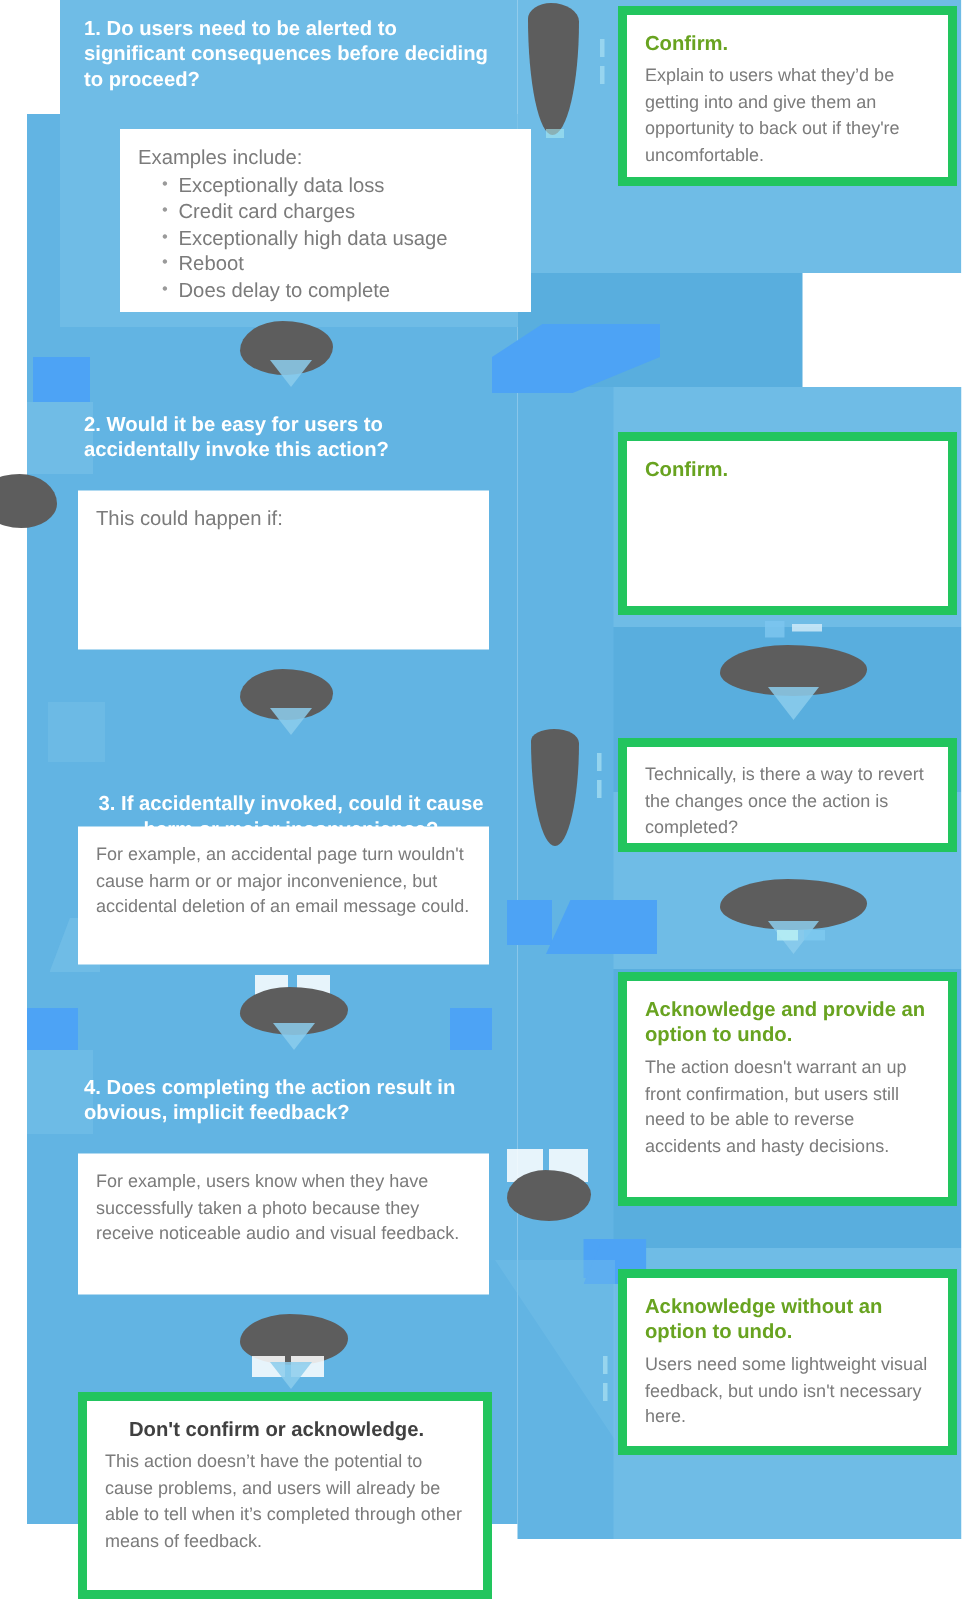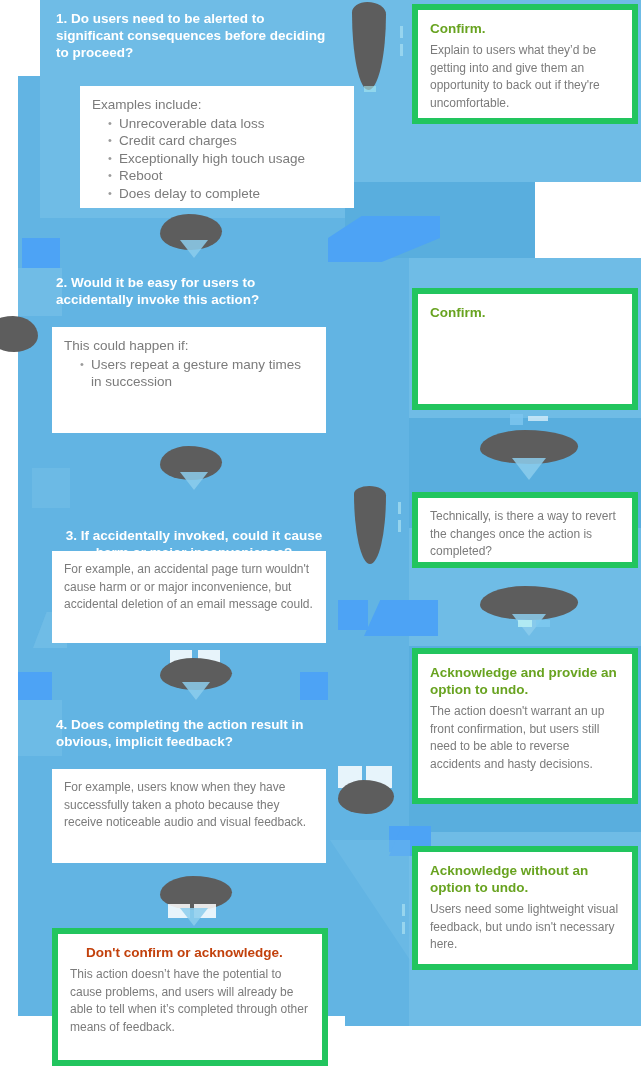--- a/index.html
+++ b/index.html
@@ -71,21 +71,21 @@
     line-height:17.5px;
   }
 
   .ans-title{
     font-weight:bold;
     font-size:13.5px;
     line-height:17px;
     margin:0 0 5px 0;
   }
   .ans-title.green{color:#68a320;}
-  .ans-title.red{color:#c2410c;padding-left:16px;}
+  .ans-title.red{color:#404040;padding-left:16px;}
 
   
   .connector{position:absolute;}
   .redact{
     position:absolute;
     background:#5d5d5d;
     border-radius:46% 54% 50% 50% / 55% 48% 52% 45%;
   }
   .redact.b{border-radius:52% 48% 46% 54% / 45% 55% 45% 55%;}
   .arrow-down{
@@ -150,23 +150,23 @@
   <div class="bg bg-e" style="left:330px;top:840px;width:80px;height:120px;opacity:.35;
               clip-path:polygon(0% 0%, 100% 0%, 100% 100%);"></div>
 
   <div class="q-block" style="left:56px;top:10px;width:270px;">
     <p class="q-title">1. Do users need to be alerted to significant consequences before deciding to proceed?</p>
   </div>
 
   <div class="card" style="left:52px;top:86px;width:274px;height:122px;margin-left:28px;">
     <p class="lead-in">Examples include:</p>
     <ul class="bullets">
-      <li>Unrecoverable data loss</li>
+      <li>Exceptionally data loss</li>
       <li>Credit card charges</li>
-      <li>Exceptionally high touch usage</li>
+      <li>Exceptionally high data usage</li>
       <li>Reboot</li>
       <li>Does delay to complete</li>
     </ul>
   </div>
 
   <div class="connector" style="left:346px;top:2px;width:50px;height:104px;">
     <div class="redact" style="left:6px;top:0px;width:34px;height:88px;border-radius:45% 55% 52% 48% / 12% 14% 86% 88%;"></div>
     <div class="spark" style="left:18px;top:84px;width:12px;height:6px;opacity:.6;"></div>
   </div>
   <div class="spark" style="left:400px;top:26px;width:3px;height:12px;background:#9fd9f0;"></div>
@@ -182,21 +182,20 @@
     <p class="body-text">Explain to users what they’d be getting into and give them an opportunity to back out if they're uncomfortable.</p>
   </div>
 
   <div class="q-block" style="left:56px;top:274px;width:270px;">
     <p class="q-title">2. Would it be easy for users to accidentally invoke this action?</p>
   </div>
 
   <div class="card" style="left:52px;top:327px;width:274px;height:106px;">
     <p class="lead-in">This could happen if:</p>
     <ul class="bullets">
-      <li>Users repeat a gesture many times in succession</li>
     </ul>
   </div>
 
   <div class="connector" style="left:-14px;top:312px;width:60px;height:46px;">
     <div class="redact b" style="left:0px;top:4px;width:52px;height:36px;"></div>
   </div>
 
   <div class="connector" style="left:152px;top:442px;width:86px;height:60px;">
     <div class="redact" style="left:8px;top:4px;width:62px;height:34px;"></div>
     <div class="arrow-down sm" style="left:28px;top:30px;"></div>

